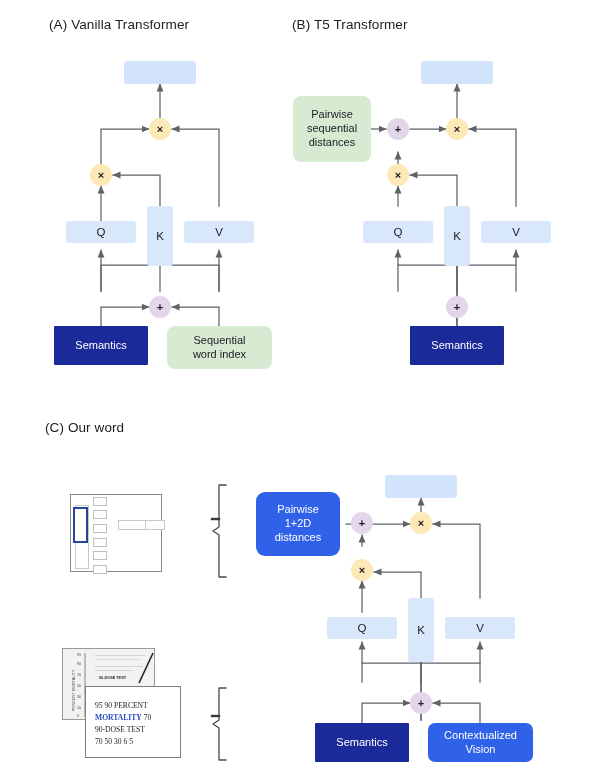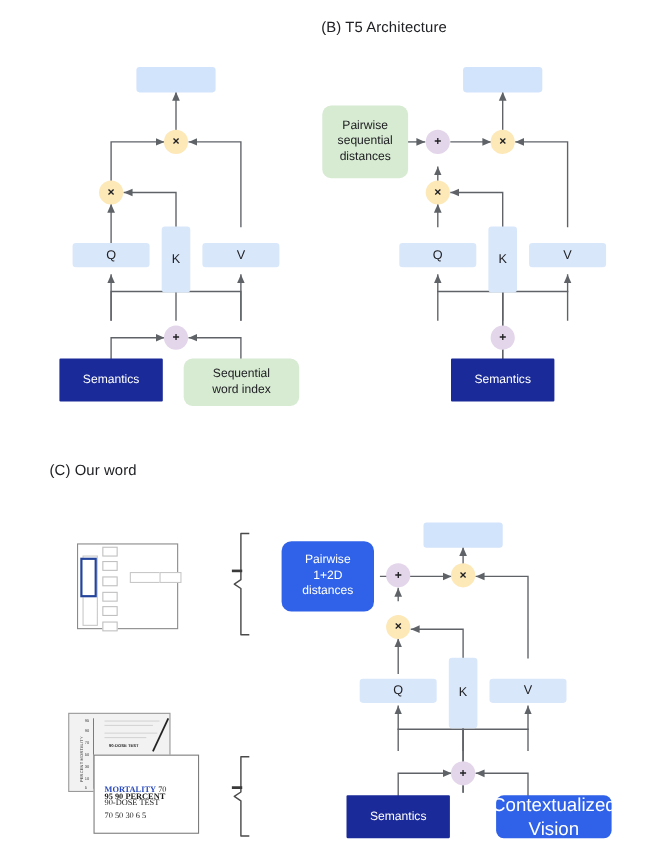--- a/index.html
+++ b/index.html
@@ -20,21 +20,21 @@
   .box{
     position:absolute;box-sizing:border-box;display:flex;
     align-items:center;justify-content:center;text-align:center;
     border-radius:3px;font-size:11px;line-height:1.25;
   }
   .out-box{background:#d2e3fc;border-radius:3px;}
   .qkv{background:#d9e7fb;color:#202124;font-size:11.5px;border-radius:3px;}
   .semantics{background:#1a2a98;color:#ffffff;border-radius:1px;font-size:11px;}
   .green{background:#d7ead2;color:#202124;border-radius:8px;font-size:11px;}
   .blue-strong{background:#2f62e8;color:#ffffff;border-radius:9px;font-size:11px;}
-  .blue-mid{background:#2f62e8;color:#ffffff;border-radius:7px;font-size:17px;margin-left:23px;}
+  .blue-mid{background:#2f62e8;color:#ffffff;border-radius:7px;font-size:11px;}
 
   .op{
     position:absolute;width:22px;height:22px;border-radius:50%;
     display:flex;align-items:center;justify-content:center;
     font-size:11px;font-weight:bold;color:#202124;
   }
   .op-mul{background:#fde8b8;}
   .op-add{background:#e3d5ea;}
 
   
@@ -119,36 +119,37 @@
       <path d="M480,723 L480,703 L433,703" marker-end="url(#ah)"></path>
 
       <path d="M226,485 L219,485 L219,527 L213,531 L219,535 L219,577 L226,577" stroke="#4a4a4a" stroke-width="1.3" stroke-linejoin="round"></path>
       <path d="M212,519 L219,519" stroke="#3a3a3a" stroke-width="2.4"></path>
 
       <path d="M226,688 L219,688 L219,720 L213,724 L219,728 L219,760 L226,760" stroke="#4a4a4a" stroke-width="1.3" stroke-linejoin="round"></path>
       <path d="M212,716 L219,716" stroke="#3a3a3a" stroke-width="2.4"></path>
     </g>
   </svg>
 
+  <div class="panel-title" style="left:49px;top:17px;">(A) Vanilla Transformer</div>
 
   <div class="box out-box" style="left:124px;top:61px;width:72px;height:23px;"></div>
 
   <div class="op op-mul" style="left:149px;top:118px;">×</div>
   <div class="op op-mul" style="left:90px;top:164px;">×</div>
   <div class="op op-add" style="left:149px;top:296px;">+</div>
 
   <div class="box qkv" style="left:66px;top:221px;width:70px;height:22px;">Q</div>
   <div class="box qkv" style="left:147px;top:206px;width:26px;height:60px;">K</div>
   <div class="box qkv" style="left:184px;top:221px;width:70px;height:22px;">V</div>
 
   <div class="box semantics" style="left:54px;top:326px;width:94px;height:39px;">Semantics</div>
   <div class="box green" style="left:167px;top:326px;width:105px;height:43px;white-space:pre-line;">Sequential
 word index</div>
 
-  <div class="panel-title" style="left:292px;top:17px;">(B) T5 Architecture</div>
+  <div class="panel-title" style="left:292px;top:17px;">(B) T5 Transformer</div>
 
   <div class="box out-box" style="left:421px;top:61px;width:72px;height:23px;"></div>
 
   <div class="op op-mul" style="left:446px;top:118px;">×</div>
   <div class="op op-add" style="left:387px;top:118px;">+</div>
   <div class="op op-mul" style="left:387px;top:164px;">×</div>
   <div class="op op-add" style="left:446px;top:296px;">+</div>
 
   <div class="box green" style="left:293px;top:96px;width:78px;height:66px;white-space:pre-line;">Pairwise
 sequential
@@ -189,21 +190,21 @@
     <div class="chart-smudge" style="left:32px;top:10px;width:44px;"></div>
     <div class="chart-smudge" style="left:32px;top:17px;width:48px;"></div>
     <div class="chart-smudge" style="left:32px;top:21px;width:38px;"></div>
     <svg style="position:absolute;left:0;top:0;width:93px;height:72px;">
       <path d="M22,4 L22,68" stroke="#6a6a6a" stroke-width="0.8" fill="none"></path>
       <path d="M76,34 L90,4" stroke="#222" stroke-width="1.6" fill="none"></path>
     </svg>
   </div>
 
   <div class="thumb text-doc" style="left:85px;top:686px;width:96px;height:72px;">
-    <div class="tline" style="top:32px;font-weight:bold;"><span>95 90 PERCENT</span></div>
+    <div class="tline" style="top:14px;"><span>95 90 PERCENT</span></div>
     <div class="tline" style="top:26px;"><span class="hl">MORTALITY</span><span> 70</span></div>
     <div class="tline" style="top:38px;"><span>90-DOSE TEST</span></div>
     <div class="tline" style="top:50px;"><span>70 50 30 6 5</span></div>
   </div>
 
   <div class="box out-box" style="left:385px;top:475px;width:72px;height:23px;"></div>
 
   <div class="op op-mul" style="left:410px;top:512px;">×</div>
   <div class="op op-add" style="left:351px;top:512px;">+</div>
   <div class="op op-mul" style="left:351px;top:559px;">×</div>

